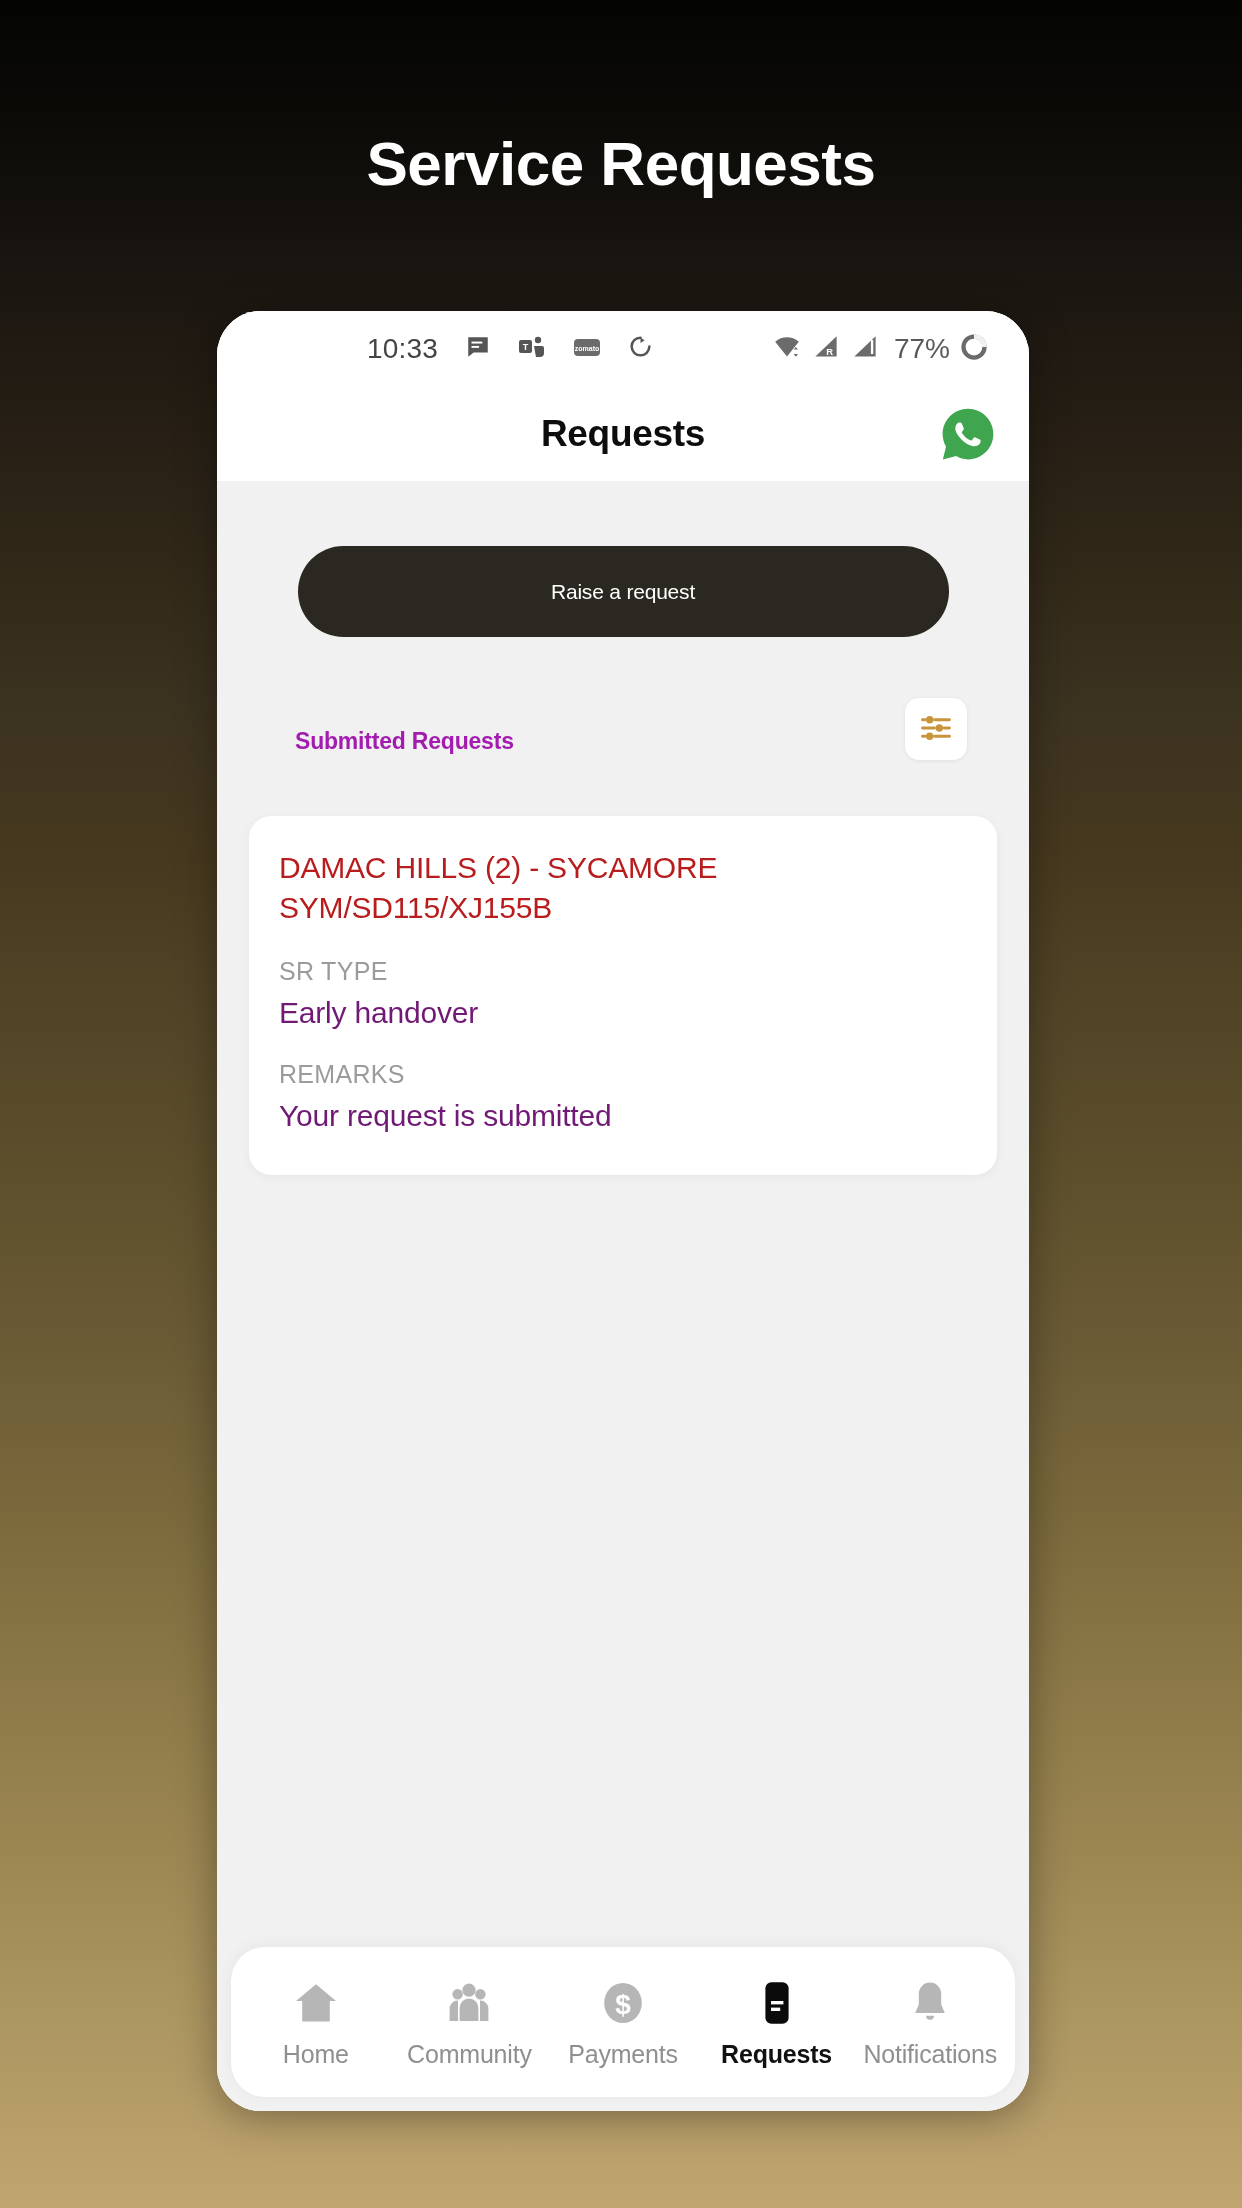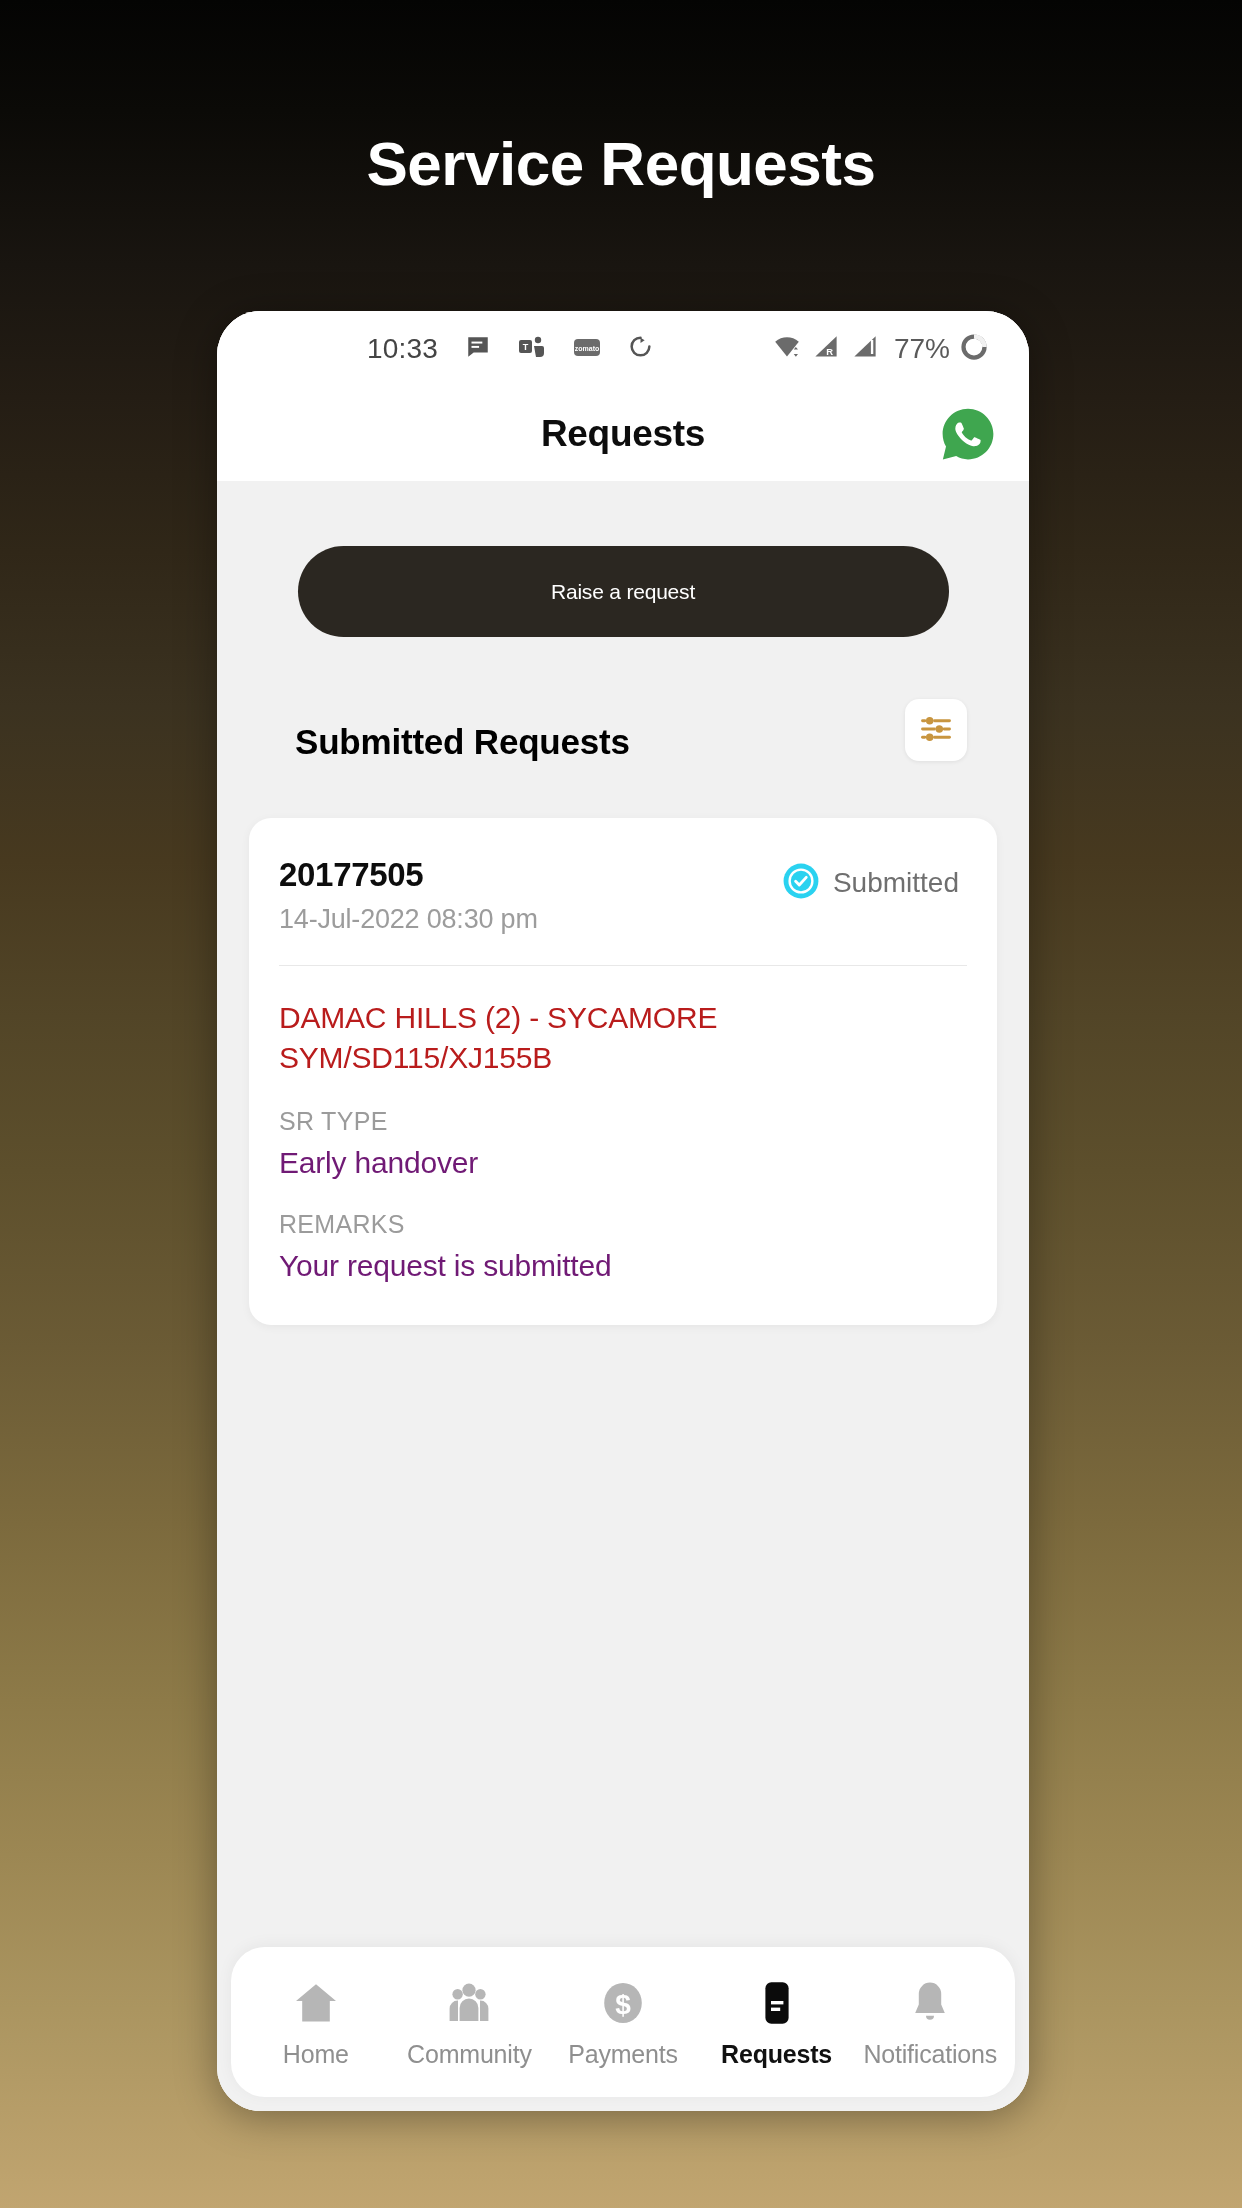--- a/index.html
+++ b/index.html
@@ -152,23 +152,23 @@
   }
 
   .section-row {
     margin-top: 61px;
     padding: 0 30px 0 46px;
     display: flex;
     align-items: center;
     justify-content: space-between;
   }
   .section-title {
-    font-size: 35px;
+    font-size: 23px;
     font-weight: 700;
-    color: #000000;
+    color: #a21caf;
     letter-spacing: -0.2px;
     margin-top: 24px;
   }
   .filter-btn {
     width: 62px;
     height: 62px;
     background: #ffffff;
     border-radius: 14px;
     border: none;
     display: flex;
@@ -377,36 +377,20 @@
               </g>
               <circle cx="7.8" cy="6.5" r="2.5" fill="#c8953f"></circle>
               <circle cx="14.2" cy="12" r="2.5" fill="#c8953f"></circle>
               <circle cx="7.8" cy="17.5" r="2.5" fill="#c8953f"></circle>
             </svg>
           </span>
         </button>
       </div>
 
       <div class="request-card">
-        <div class="card-head">
-          <div>
-            <div class="req-id">20177505</div>
-            <div class="req-date">14-Jul-2022 08:30 pm</div>
-          </div>
-          <div class="status-wrap">
-            <span>
-              <svg width="38" height="38" viewBox="0 0 24 24">
-                <circle cx="12" cy="12" r="11" fill="#2ad2f0"></circle>
-                <circle cx="12" cy="12" r="7.2" fill="none" stroke="#fff" stroke-width="1.5"></circle>
-                <path d="M8.6 12.2l2.3 2.3 4.4-4.8" fill="none" stroke="#fff" stroke-width="1.8" stroke-linecap="round" stroke-linejoin="round"></path>
-              </svg>
-            </span>
-            <span class="status-text">Submitted</span>
-          </div>
-        </div>
 
         <div class="card-body">
           <div class="prop-name">DAMAC HILLS (2) - SYCAMORE SYM/SD115/XJ155B</div>
           <div class="field-label">SR TYPE</div>
           <div class="field-value">Early handover</div>
           <div class="field-label">REMARKS</div>
           <div class="field-value">Your request is submitted</div>
         </div>
       </div>
 

